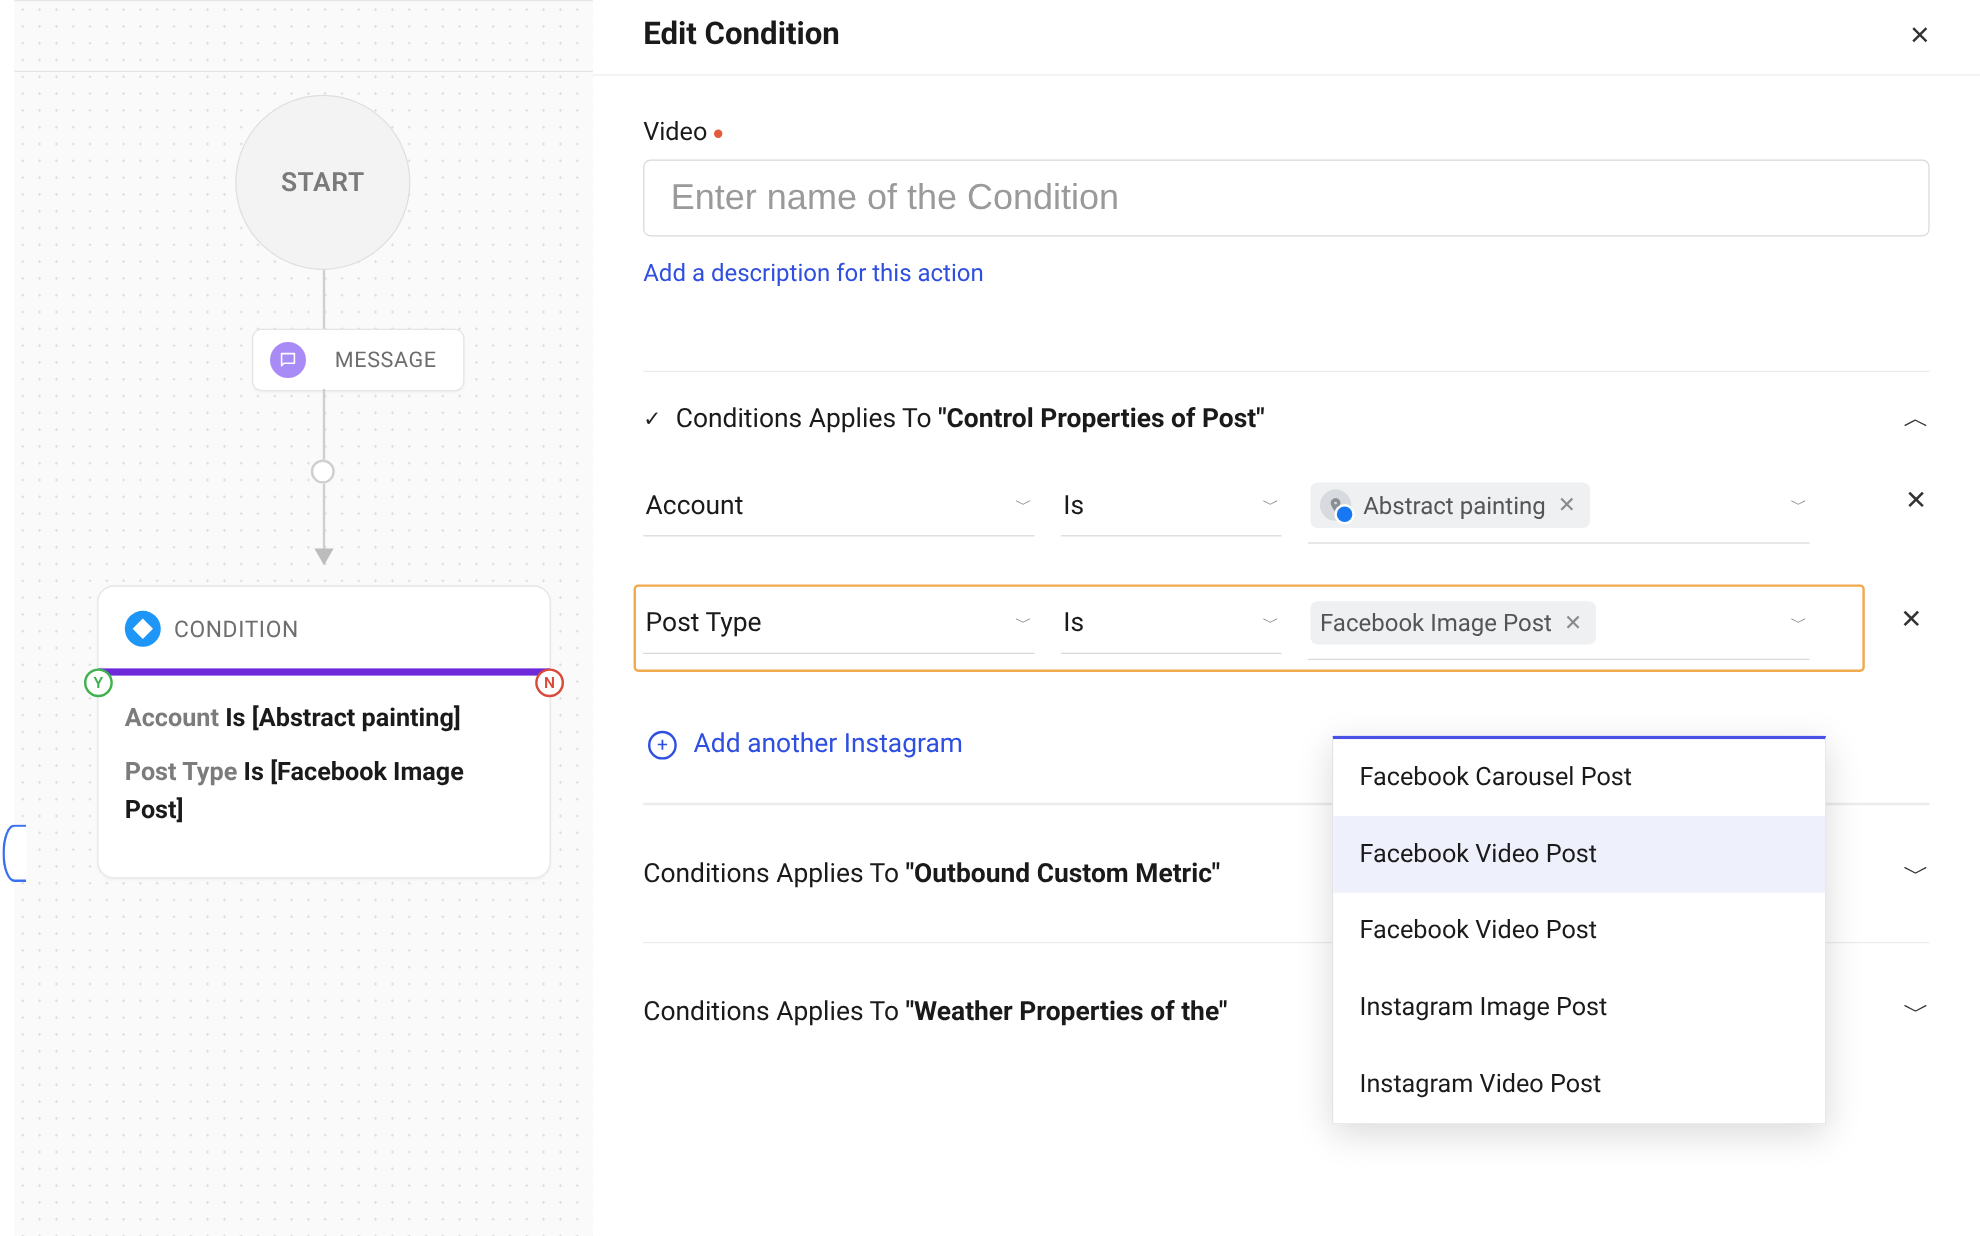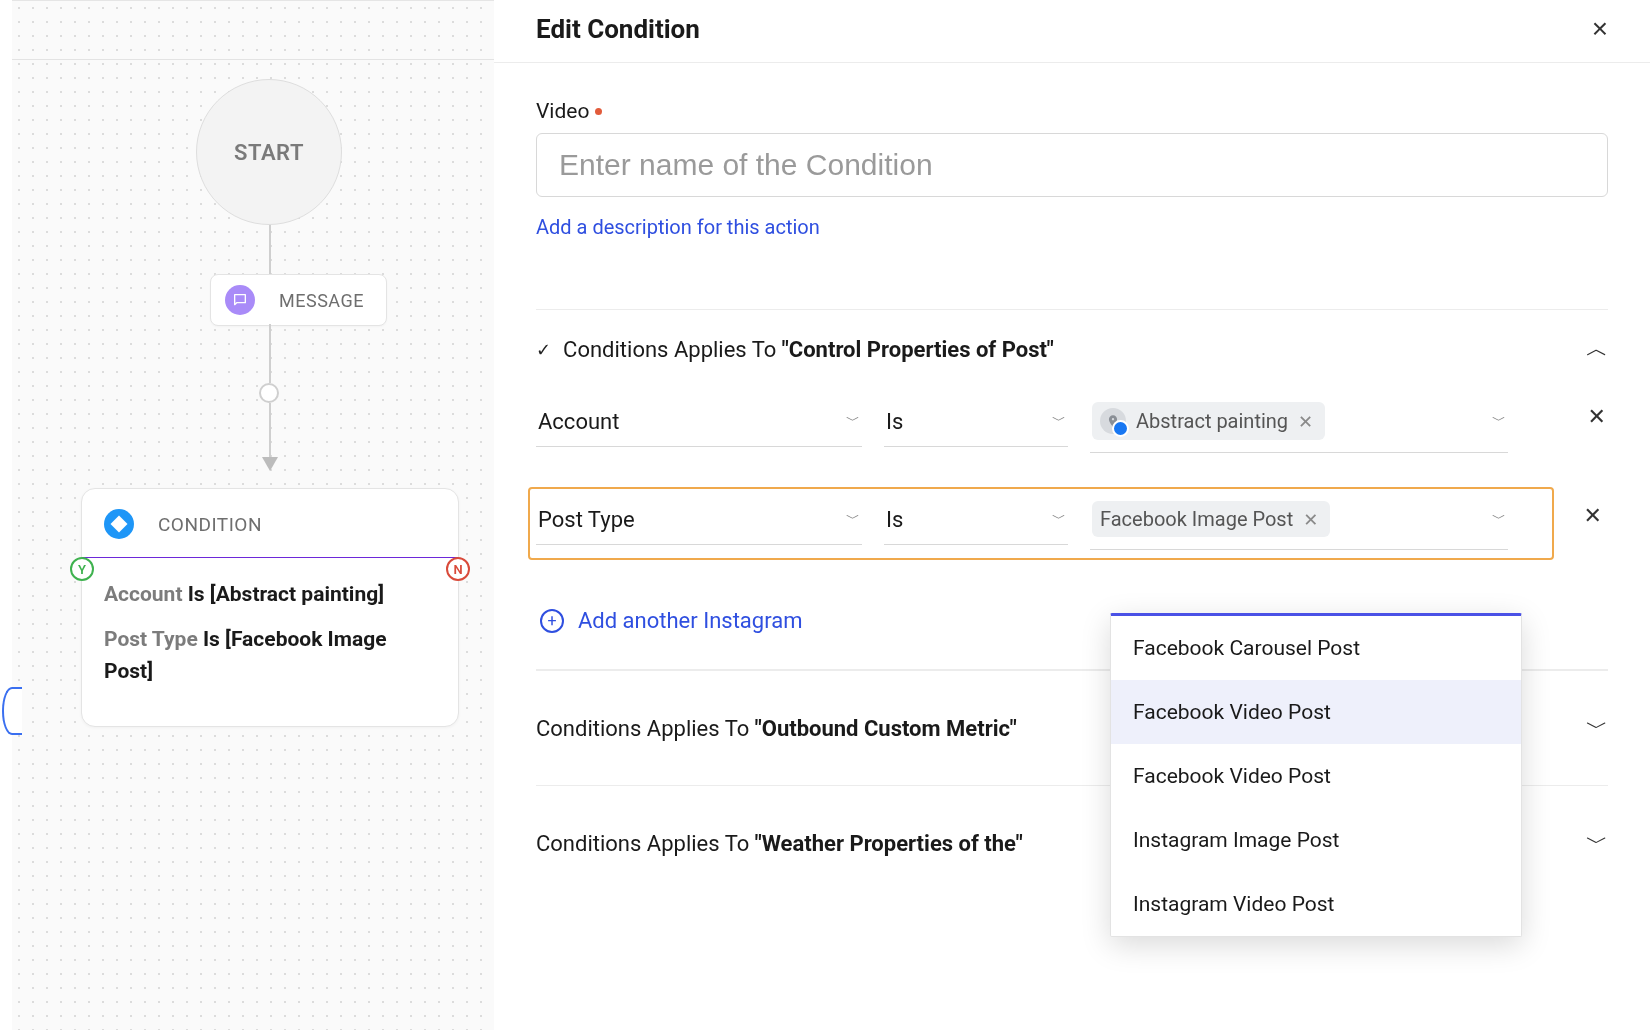--- a/index.html
+++ b/index.html
@@ -65,23 +65,23 @@
     width: 30px; height: 30px; border-radius: 50%;
     background: #a98bf8; display: flex; align-items: center; justify-content: center;
   }
   .message-label { font-size: 18px; color: #6e6e6e; letter-spacing: 0.5px; }
   .condition-node {
     position: absolute; left: 69px; top: 487px;
     width: 378px; background: #fff; border: 1px solid #e4e4e4; border-radius: 14px;
     box-shadow: 0 1px 3px rgba(0,0,0,0.04);
   }
   .condition-header {
-    display: flex; align-items: center; gap: 24px;
+    display: flex; align-items: center; gap: 11px;
     padding: 20px 22px 18px 22px;
-    border-bottom: 1px solid #6d28d9;
+    border-bottom: 6px solid #6d28d9;
   }
   .condition-diamond {
     width: 30px; height: 30px; border-radius: 50%;
     background: #1e96f7; display:flex; align-items:center; justify-content:center;
   }
   .condition-diamond::before {
     content:""; width:12px; height:12px; background:#fff; transform: rotate(45deg);
   }
   .condition-title { font-size: 19px; color: #6e6e6e; letter-spacing: 0.5px; }
   .condition-body { padding: 20px 22px 26px 22px; }

